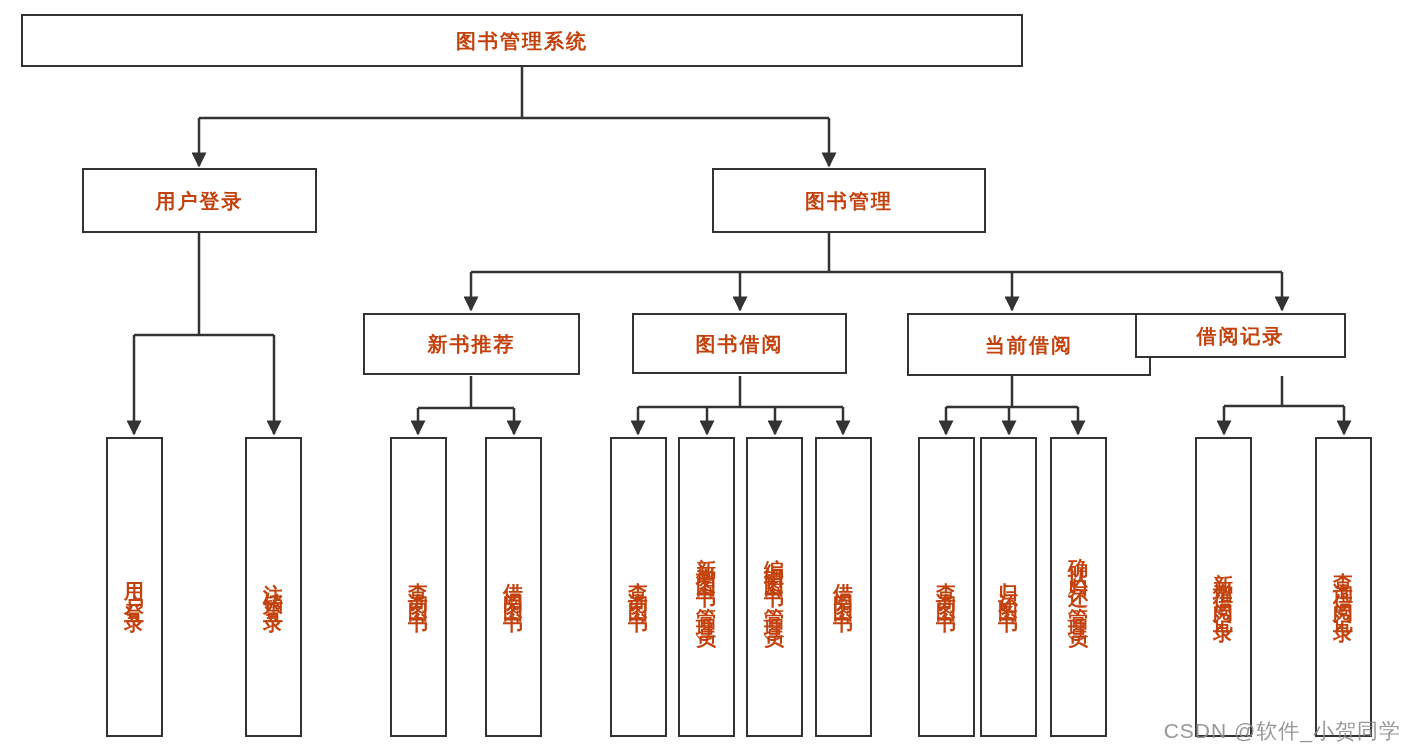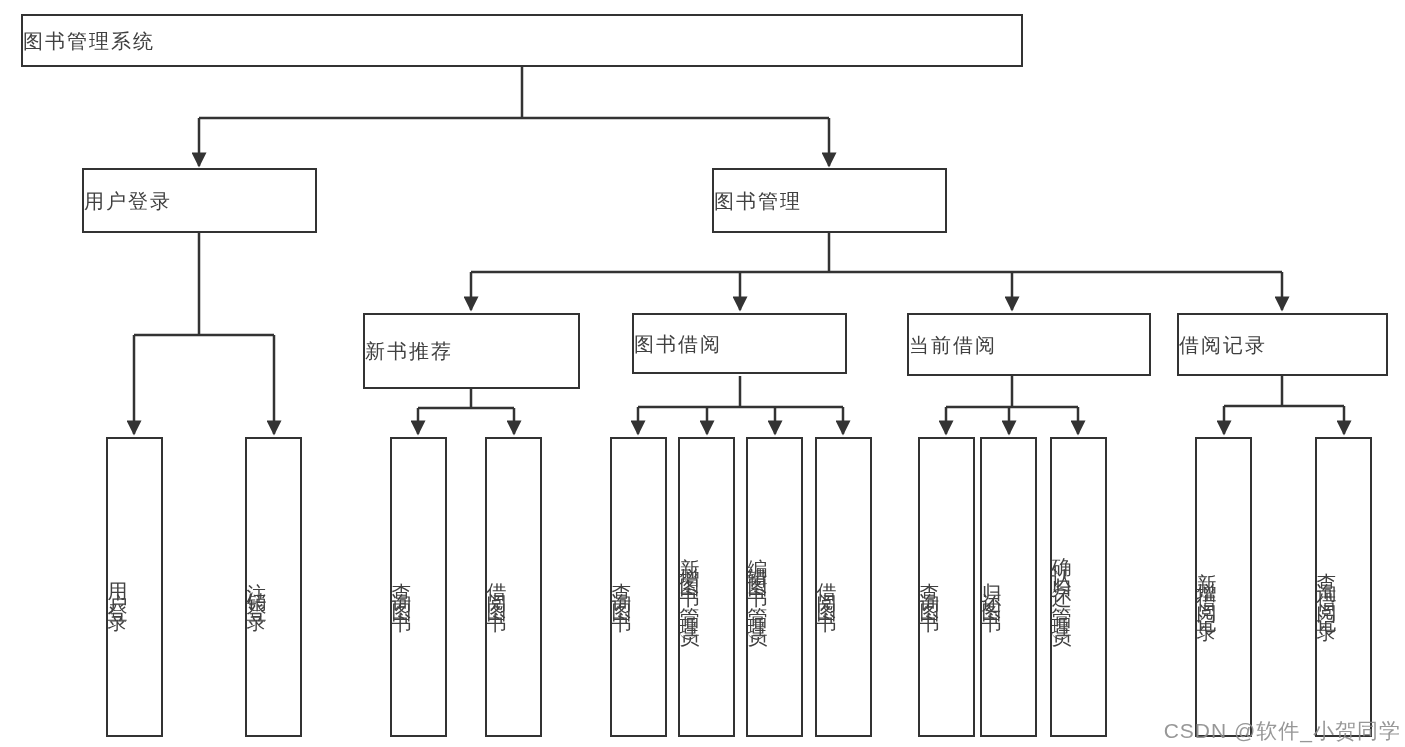--- a/index.html
+++ b/index.html
@@ -11,22 +11,23 @@
     font-family:"Liberation Sans",sans-serif;
   }
   #wires{position:absolute;left:0;top:0;z-index:1;}
   #wires .ln{stroke:#333333;stroke-width:2.5;fill:none;}
   #wires .ar{stroke:#333333;stroke-width:2.5;fill:none;}
   .box{
     position:absolute;z-index:2;
     background:#ffffff;
     border:2.5px solid #333333;
     box-sizing:border-box;
-    display:flex;align-items:center;justify-content:flex-start;
-    color:#404040;
+    display:flex;align-items:center;justify-content:center;
+    color:#c2410c;
+    font-weight:bold;
   }
   .box.h .t{
     font-size:20px;letter-spacing:2px;white-space:nowrap;line-height:1;
   }
   .box.v .t{
     writing-mode:vertical-rl;
     text-orientation:mixed;
     font-size:20px;
     letter-spacing:10px;
     line-height:1;
@@ -86,34 +87,34 @@
     <path class="ar" d="M1344,406 V434" marker-end="url(#arrow)"></path>
   </svg>
 
   <div class="box h" style="left:21px;top:14px;width:1002px;height:53px">
     <span class="t">图书管理系统</span>
   </div>
 
   <div class="box h" style="left:82px;top:168px;width:235px;height:65px">
     <span class="t">用户登录</span>
   </div>
-  <div class="box h" style="left:712px;top:168px;width:235px;height:65px">
+  <div class="box h" style="left:712px;top:168px;width:274px;height:65px">
     <span class="t">图书管理</span>
   </div>
 
-  <div class="box h" style="left:363px;top:313px;width:217px;height:76px">
+  <div class="box h" style="left:363px;top:313px;width:217px;height:62px">
     <span class="t">新书推荐</span>
   </div>
   <div class="box h" style="left:632px;top:313px;width:215px;height:61px">
     <span class="t">图书借阅</span>
   </div>
   <div class="box h" style="left:907px;top:313px;width:244px;height:63px">
     <span class="t">当前借阅</span>
   </div>
-  <div class="box h" style="left:1177px;top:313px;width:211px;height:63px">
+  <div class="box h" style="left:1135px;top:313px;width:211px;height:45px">
     <span class="t">借阅记录</span>
   </div>
 
   <div class="box v" style="left:106px;top:437px;width:57px;height:300px">
     <span class="t">用户登录</span>
   </div>
   <div class="box v" style="left:245px;top:437px;width:57px;height:300px">
     <span class="t">注销登录</span>
   </div>
 

